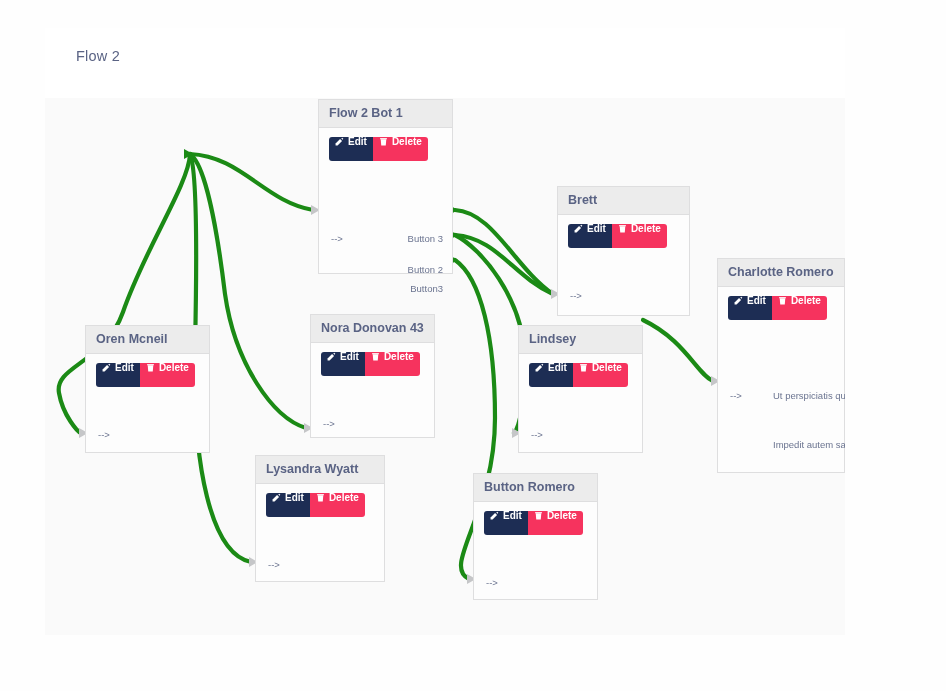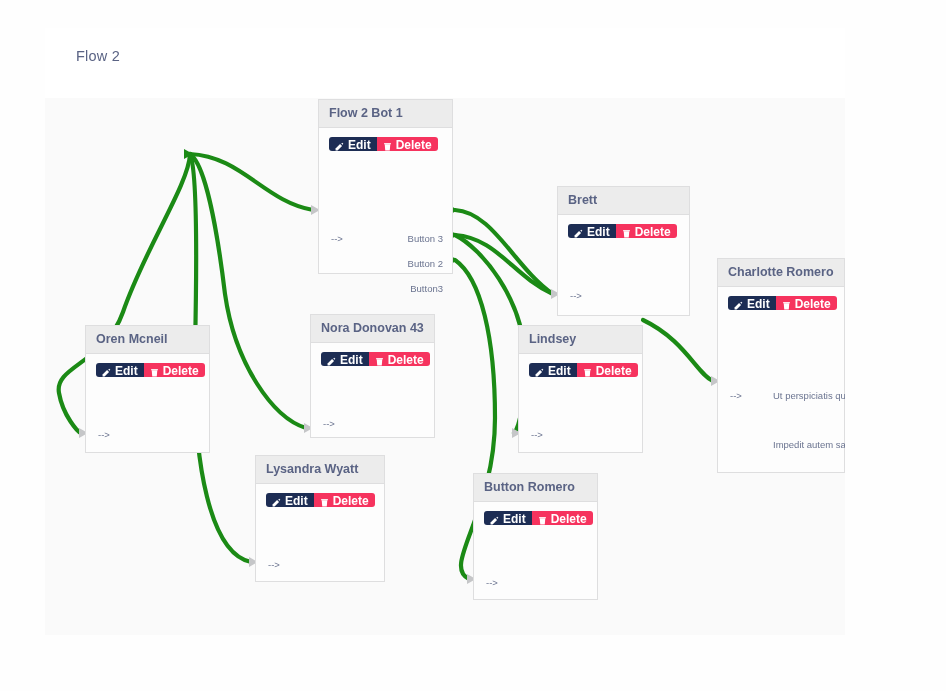--- a/index.html
+++ b/index.html
@@ -49,24 +49,24 @@
     font-weight:700;
     color:#5a6384;
     white-space:nowrap;
     overflow:hidden;
   }
   .node-body{position:relative;}
 
   
   .btn-row{position:absolute;left:10px;top:9px;display:flex;}
   .btn{
-    display:inline-flex;align-items:flex-end;
-    height:14px;
+    display:inline-flex;align-items:flex-start;
+    height:24px;
     padding:0 6px;
-    font-size:12px;
+    font-size:10px;
     font-weight:700;
     color:#ffffff;
     border:0;
     cursor:pointer;
     white-space:nowrap;
     line-height:1;
   }
   .btn-edit{background:#1d2d54;border-radius:3px 0 0 3px;}
   .btn-delete{background:#f6335e;border-radius:0 3px 3px 0;}
   .btn svg{margin-right:4px;display:block;}
@@ -155,21 +155,21 @@
           <button class="btn btn-delete">
             <svg width="9" height="9" viewBox="0 0 16 16">
               <path d="M3 4h10l-1 11H4L3 4z" fill="#ffffff"></path>
               <rect x="2" y="2" width="12" height="2" fill="#ffffff"></rect>
             </svg>
             <span>Delete</span>
           </button>
         </div>
         <div class="port-label port-in" style="top:105px;">--&gt;</div>
         <div class="port-label port-out" style="top:105px;">Button 3</div>
-        <div class="port-label port-out" style="top:130px;padding-left:46px;">Button 2</div>
+        <div class="port-label port-out" style="top:136px;padding-left:46px;">Button 2</div>
         <div class="port-label port-out" style="top:155px;">Button3</div>
       </div>
     </div>
 
     <div class="node" style="left:40px;top:227px;width:125px;height:128px;">
       <div class="node-header">Oren Mcneil</div>
       <div class="node-body" style="height:100px;">
         <div class="btn-row">
           <button class="btn btn-edit">
             <svg width="9" height="9" viewBox="0 0 16 16">

